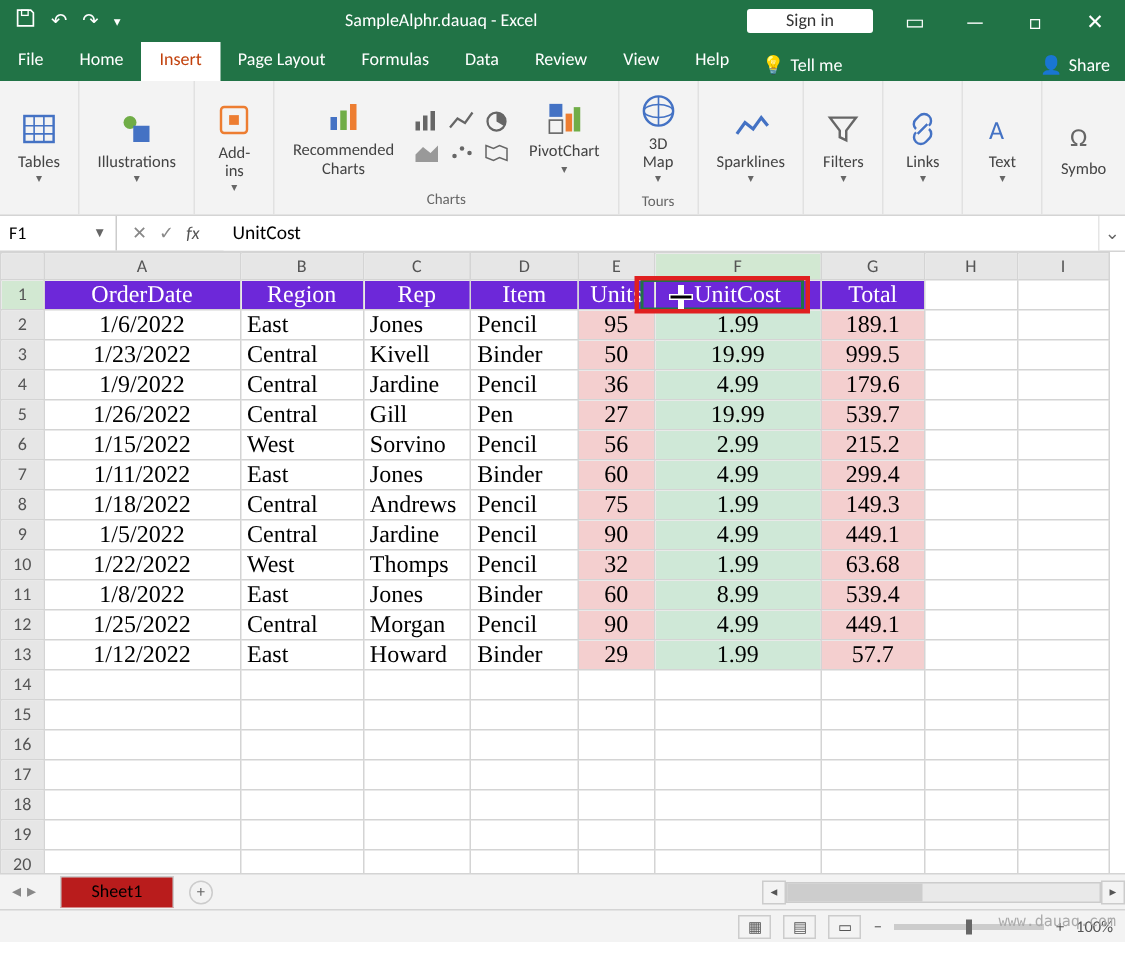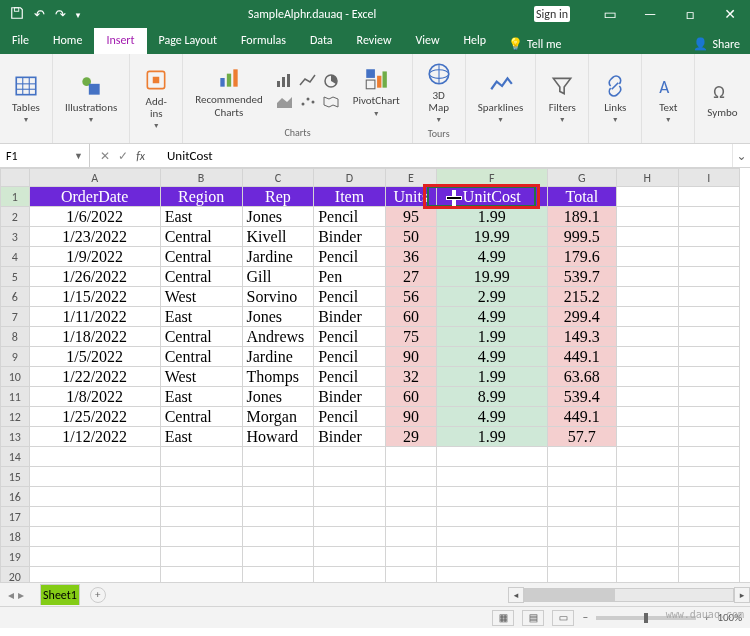--- a/index.html
+++ b/index.html
@@ -3,47 +3,47 @@
 <meta charset="utf-8">
 <style>
   * { box-sizing: border-box; margin: 0; padding: 0; font-family: "Segoe UI", Calibri, sans-serif; }
   body { background: #fff; width: 750px; height: 636px; overflow: hidden; position: relative; }
 
   
   .titlebar { height: 28px; background: #217346; display: flex; align-items: center; color: #fff; font-size: 12px; }
   .titlebar .qat { display: flex; align-items: center; gap: 10px; padding: 0 10px; }
   .titlebar .qat span { color: #fff; font-size: 13px; }
   .titlebar .title { flex: 1; text-align: center; }
-  .titlebar .sign-in { background: #fff; color: #333; padding: 1px 2px; border-radius: 2px; font-size: 12px; margin-right: 20px; }
+  .titlebar .sign-in { background: #fff; color: #333; padding: 1px 26px; border-radius: 2px; font-size: 12px; margin-right: 8px; }
   .titlebar .winbtns { display: flex; }
   .titlebar .winbtns span { width: 40px; text-align: center; font-size: 14px; }
 
   
   .tabs { height: 26px; background: #217346; display: flex; align-items: stretch; color: #fff; font-size: 12px; }
   .tab { padding: 5px 12px 0; cursor: pointer; }
-  .tab.active { background: #fff; color: #a21caf; text-align: center; }
+  .tab.active { background: #fff; color: #c2410c; text-align: center; }
   .tabs .spacer { flex: 1; }
   .tabs .tellme, .tabs .share { padding: 5px 10px 0; display: flex; align-items: center; gap: 4px; }
 
   
   .ribbon { height: 90px; background: #f3f3f3; border-bottom: 1px solid #d4d4d4; display: flex; }
   .ribbon-group { display: flex; flex-direction: column; padding: 4px 8px; align-items: center; justify-content: space-between; border-right: 1px solid #e1e1e1; }
   .ribbon-group .buttons { display: flex; gap: 6px; flex: 1; align-items: center; }
   .ribbon-btn { display: flex; flex-direction: column; align-items: center; gap: 2px; font-size: 11px; color: #444; cursor: pointer; padding: 2px 4px; }
   .ribbon-btn .icon { width: 28px; height: 28px; display: flex; align-items: center; justify-content: center; }
   .ribbon-btn .icon svg { width: 26px; height: 26px; }
   .ribbon-btn .lbl { text-align: center; line-height: 1.1; }
   .ribbon-btn .caret { font-size: 8px; color: #666; margin-top: -2px; }
   .ribbon-group .group-label { font-size: 10px; color: #666; text-align: center; padding-top: 1px; }
   .chart-mini { display: grid; grid-template-columns: repeat(3, 20px); grid-template-rows: repeat(2, 18px); gap: 3px; padding: 2px; }
   .chart-mini span { display: flex; align-items: center; justify-content: center; }
 
   
   .formula-row { height: 24px; display: flex; align-items: stretch; border-bottom: 1px solid #d4d4d4; background: #fff; font-size: 12px; }
-  .name-box { width: 90px; border-right: 1px solid #ccc; display: flex; align-items: center; padding: 0 6px; justify-content: space-between; }
+  .name-box { width: 78px; border-right: 1px solid #ccc; display: flex; align-items: center; padding: 0 6px; justify-content: space-between; }
   .name-box .dd { font-size: 9px; color: #666; }
   .fx-btns { display: flex; align-items: center; gap: 8px; padding: 0 10px; color: #888; }
   .fx-lbl { font-style: italic; color: #555; padding-right: 6px; }
   .formula-input { flex: 1; border: none; padding: 0 6px; font-size: 13px; outline: none; }
   .fexpand { width: 18px; display:flex; align-items:center; justify-content:center; color:#666; border-left:1px solid #e5e5e5;}
 
   
   .grid-wrap { position: relative; height: 414px; overflow: hidden; background:#fff; }
   table.grid { border-collapse: collapse; table-layout: fixed; width: 740px; font-size: 14px; }
   .grid th, .grid td { border: 1px solid #d4d4d4; height: 20px; padding: 0 4px; white-space: nowrap; overflow: hidden; }
@@ -59,21 +59,21 @@
   td.fill-g { background: #f4cfcf; }
   .col-A{width:128px}.col-B{width:80px}.col-C{width:70px}.col-D{width:70px}.col-E{width:50px}.col-F{width:108px}.col-G{width:68px}.col-H{width:60px}.col-I{width:60px}
 
   thead th.sel { background:#d2e8d2; }
   .sel-border { position:absolute; border:2px solid #217346; pointer-events:none; }
   .red-box { position:absolute; border:3px solid #e02020; pointer-events:none; }
 
   
   .sheet-tabs { height: 24px; border-top: 1px solid #d4d4d4; display: flex; align-items: center; background: #f3f3f3; font-size: 12px; }
   .sheet-nav { display:flex; gap: 4px; padding: 0 8px; color:#888; }
-  .sheet-tab { background:#84cc16; padding:3px 2px; border:1px solid #ccc; border-bottom:none; margin-left:8px; }
+  .sheet-tab { background:#b91c1c; padding:3px 20px; border:1px solid #ccc; border-bottom:none; margin-left:8px; }
   .sheet-add { margin-left:10px; color:#666; border:1px solid #ccc; border-radius:50%; width:16px; height:16px; display:flex; align-items:center; justify-content:center; font-size:11px; }
   .sheet-tabs .hscroll { margin-left:auto; display:flex; align-items:center; }
   .hscroll-track { width:210px; height:14px; background:#e9e9e9; border:1px solid #ccc; position:relative; }
   .hscroll-thumb { position:absolute; left:0; top:0; bottom:0; width:90px; background:#cdcdcd; }
   .hscroll-btn { width:16px; height:16px; border:1px solid #ccc; background:#f3f3f3; display:flex; align-items:center; justify-content:center; font-size:9px; color:#555; }
 
   .statusbar { height: 22px; background:#f3f3f3; border-top:1px solid #d4d4d4; display:flex; align-items:center; font-size:11px; color:#555; padding:0 8px; justify-content:flex-end; gap:8px; }
   .view-btn { width:22px; height:16px; border:1px solid #ccc; display:flex; align-items:center; justify-content:center; font-size:10px; }
   .zoom-slider { width:100px; height:4px; background:#ccc; position:relative; }
   .zoom-thumb { position:absolute; top:-3px; left:48px; width:4px; height:10px; background:#666; }

